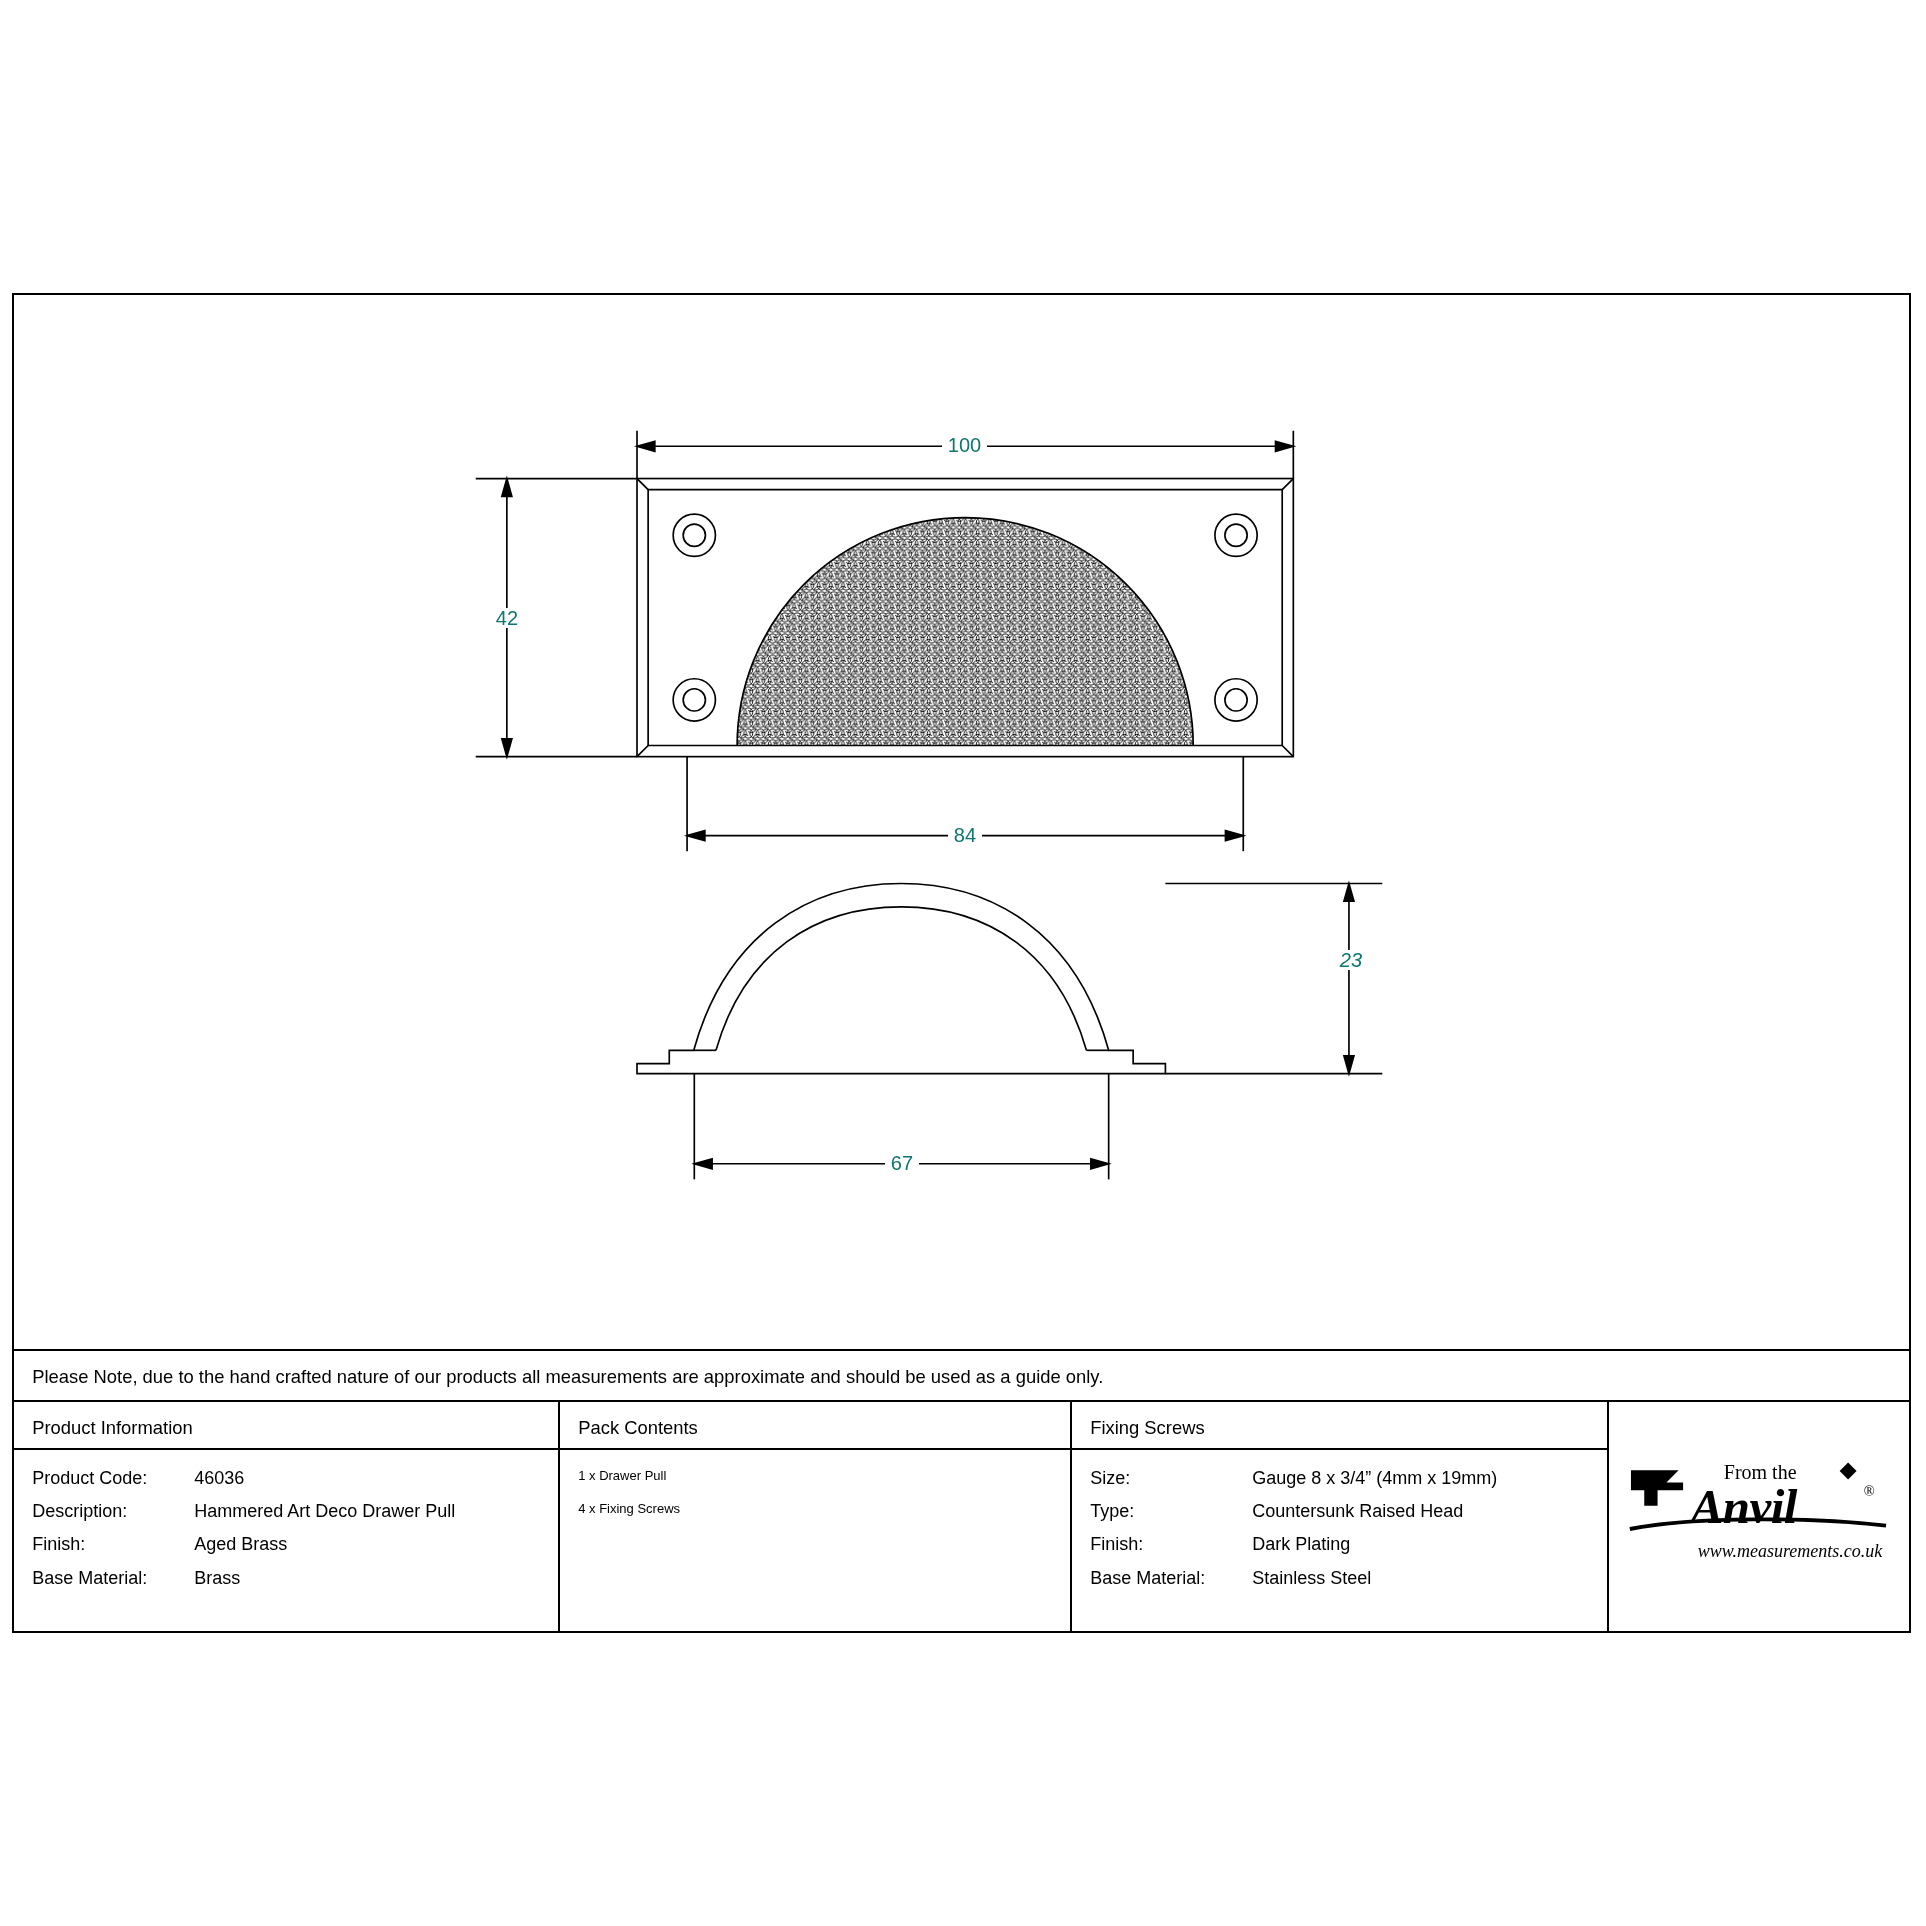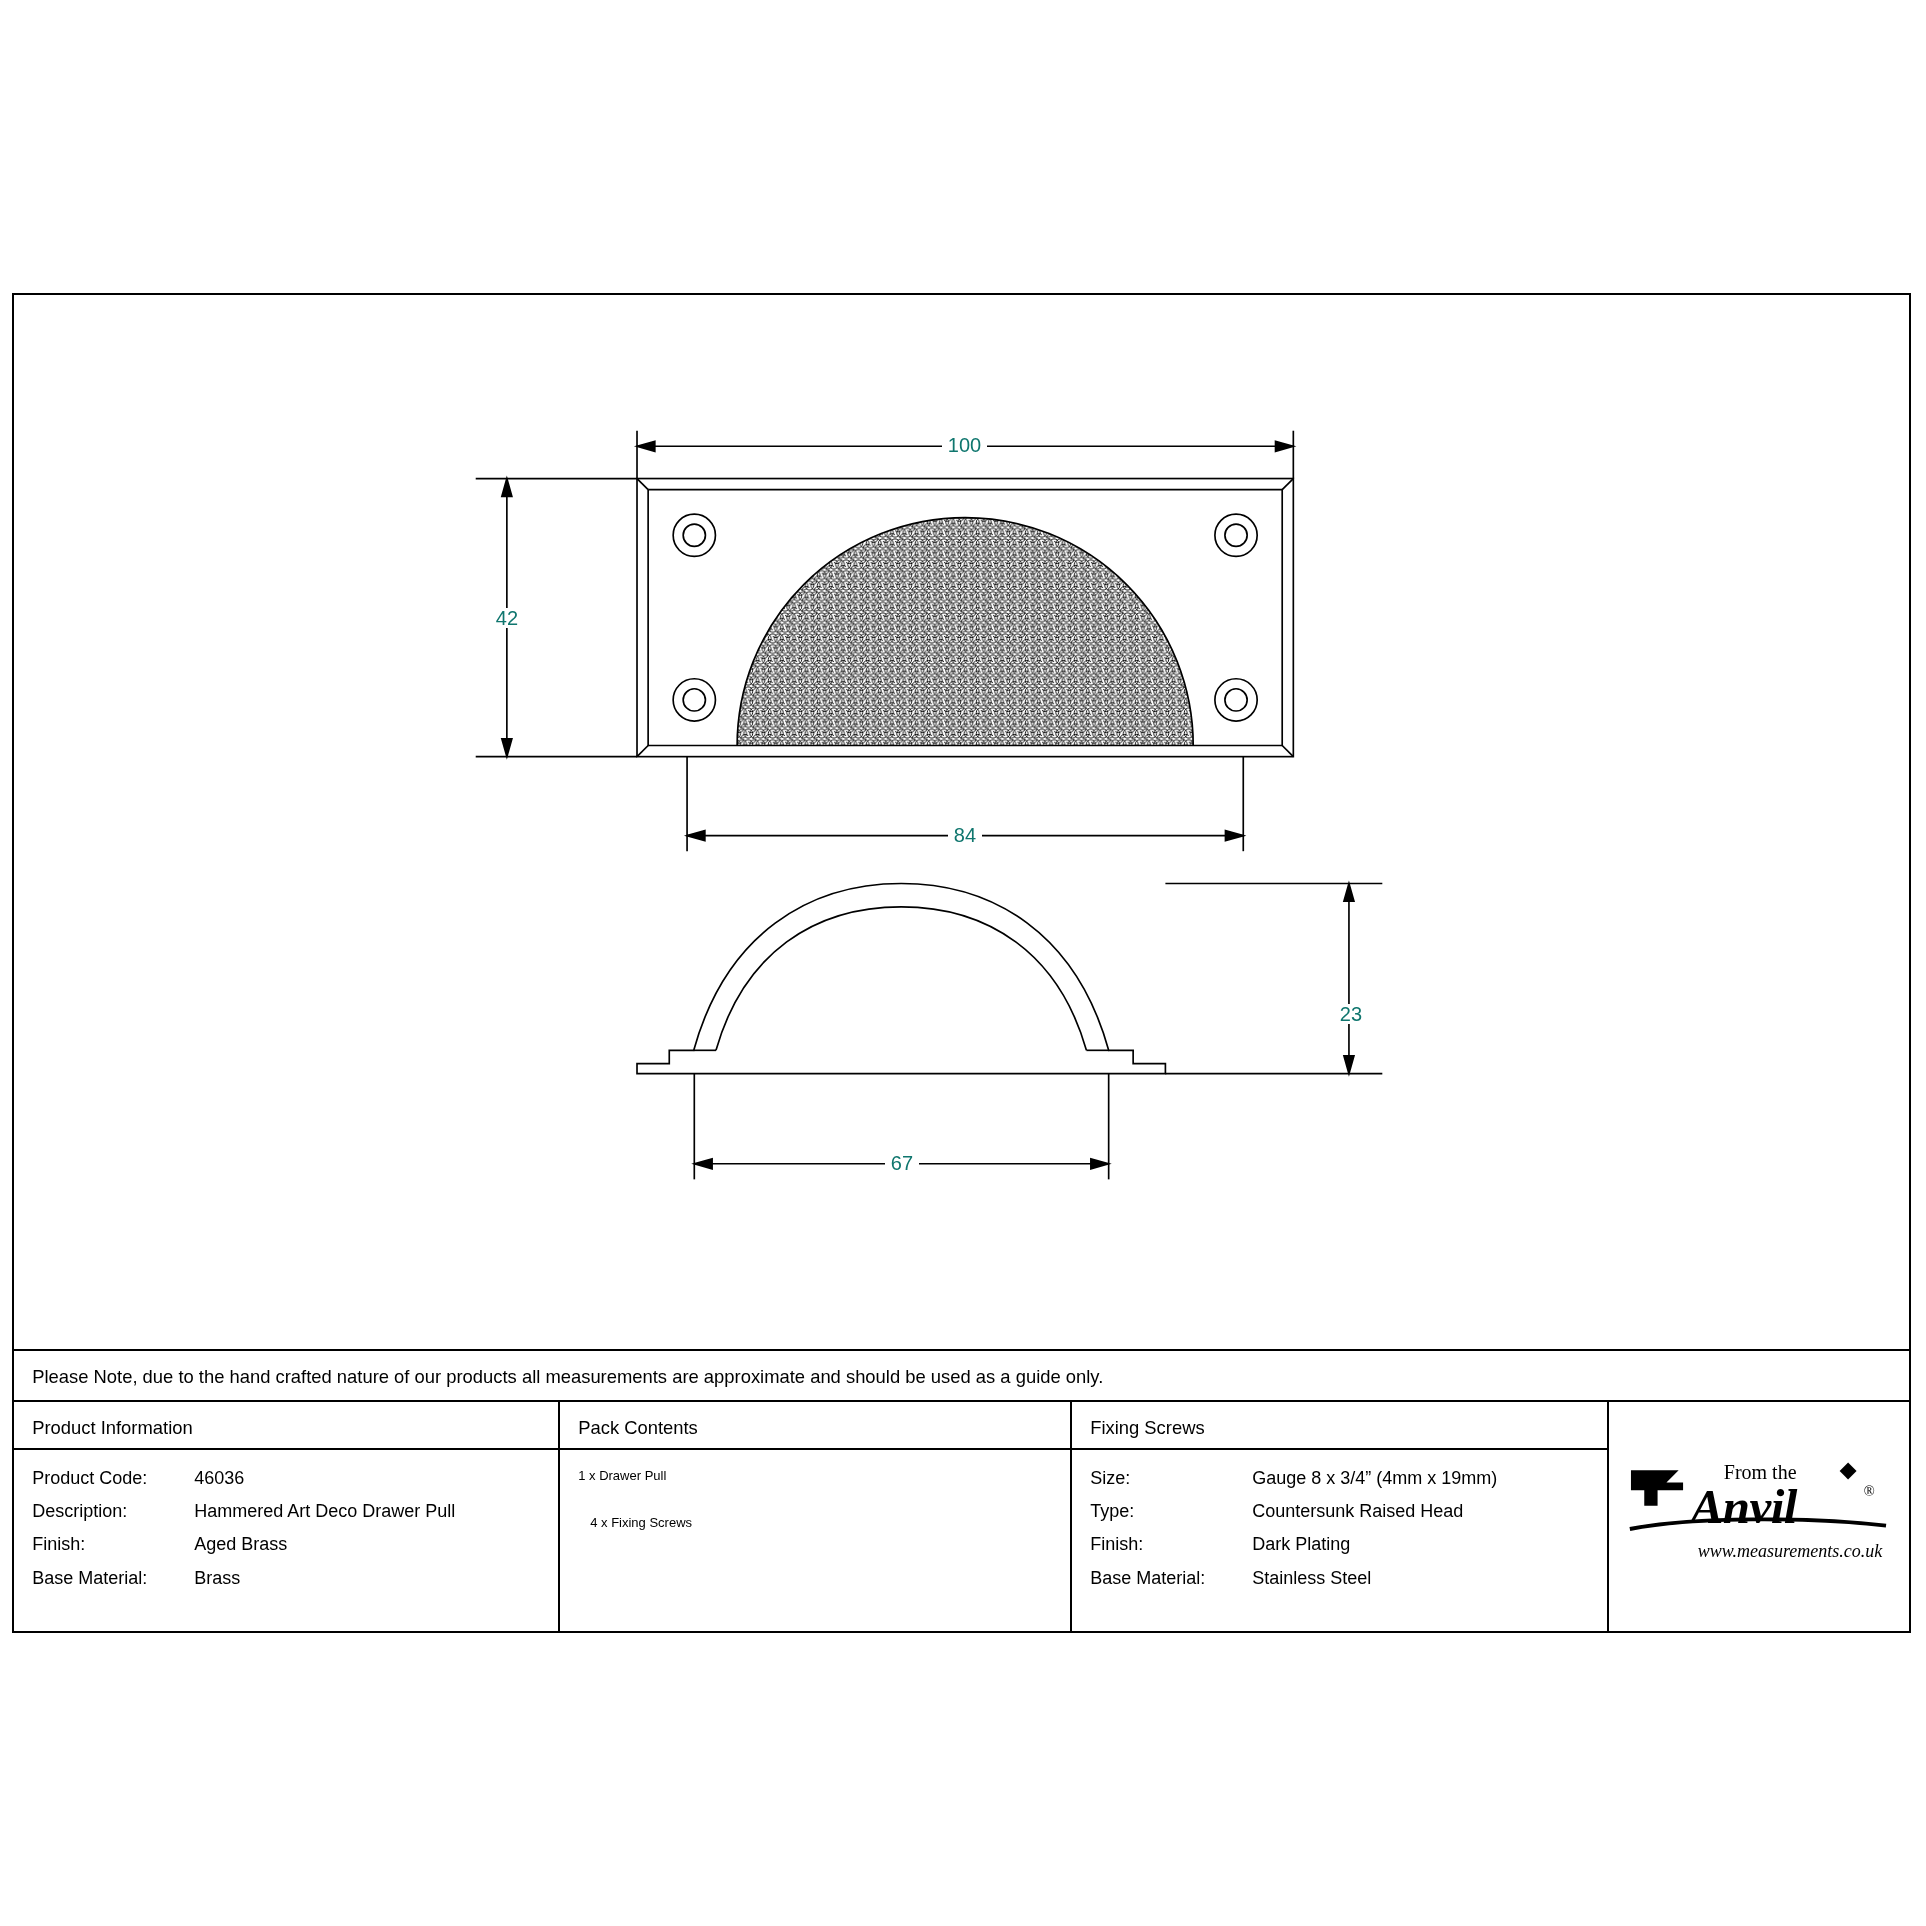--- a/index.html
+++ b/index.html
@@ -266,21 +266,21 @@
         <polygon points="1968,1562 1936,1553 1936,1571" fill="#000"></polygon>
       </g>
     </svg>
 
     <div class="dim-label" style="left:928px; top:140px;">100</div>
 
     <div class="dim-label" style="left:476px; top:313px;">42</div>
 
     <div class="dim-label" style="left:934px; top:530px;">84</div>
 
-    <div class="dim-label" style="left:1320px; top:709px;">23</div>
+    <div class="dim-label" style="left:1320px; top:655px;font-style:italic;">23</div>
 
     <div class="dim-label" style="left:871px; top:858px;">67</div>
   </div>
 
   <div class="note-row">
     <div class="note-text">Please Note, due to the hand crafted nature of our products all measurements are approximate and should be used as a guide only.</div>
   </div>
 
   <div class="info-row">
 
@@ -304,21 +304,21 @@
         <span class="k">Base Material:</span>
         <span class="v">Brass</span>
       </div>
     </div>
 
     <div class="col col-2">
       <div class="col-header">Pack Contents</div>
       <div class="col-rule"></div>
 
       <div class="pack-line" style="top:66px;">1 x Drawer Pull</div>
-      <div class="pack-line" style="top:113px;margin-left:12px;">4 x Fixing Screws</div>
+      <div class="pack-line" style="top:99px;">4 x Fixing Screws</div>
     </div>
 
     <div class="col col-3">
       <div class="col-header">Fixing Screws</div>
       <div class="col-rule"></div>
 
       <div class="kv" style="top:66px;">
         <span class="k">Size:</span>
         <span class="v">Gauge 8 x 3/4” (4mm x 19mm)</span>
       </div>

